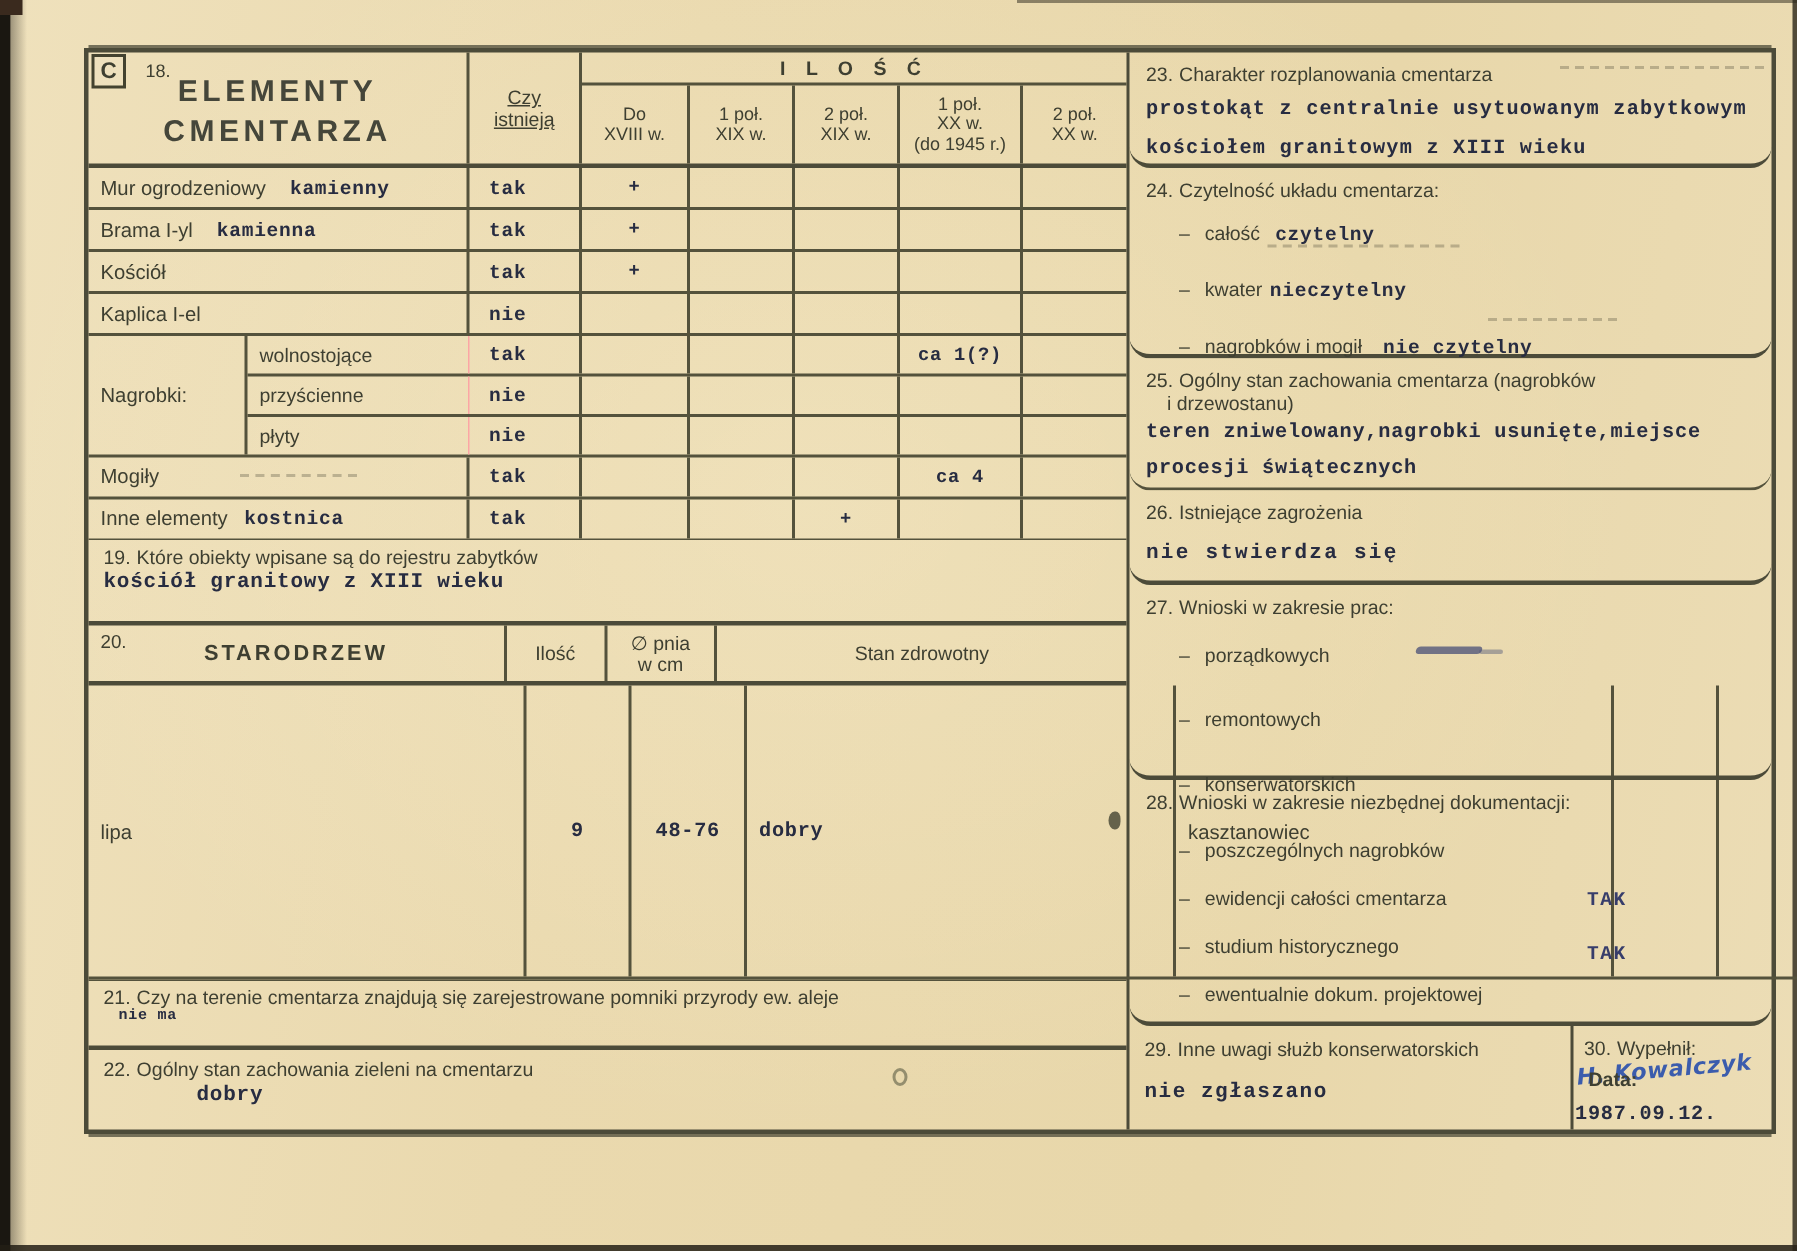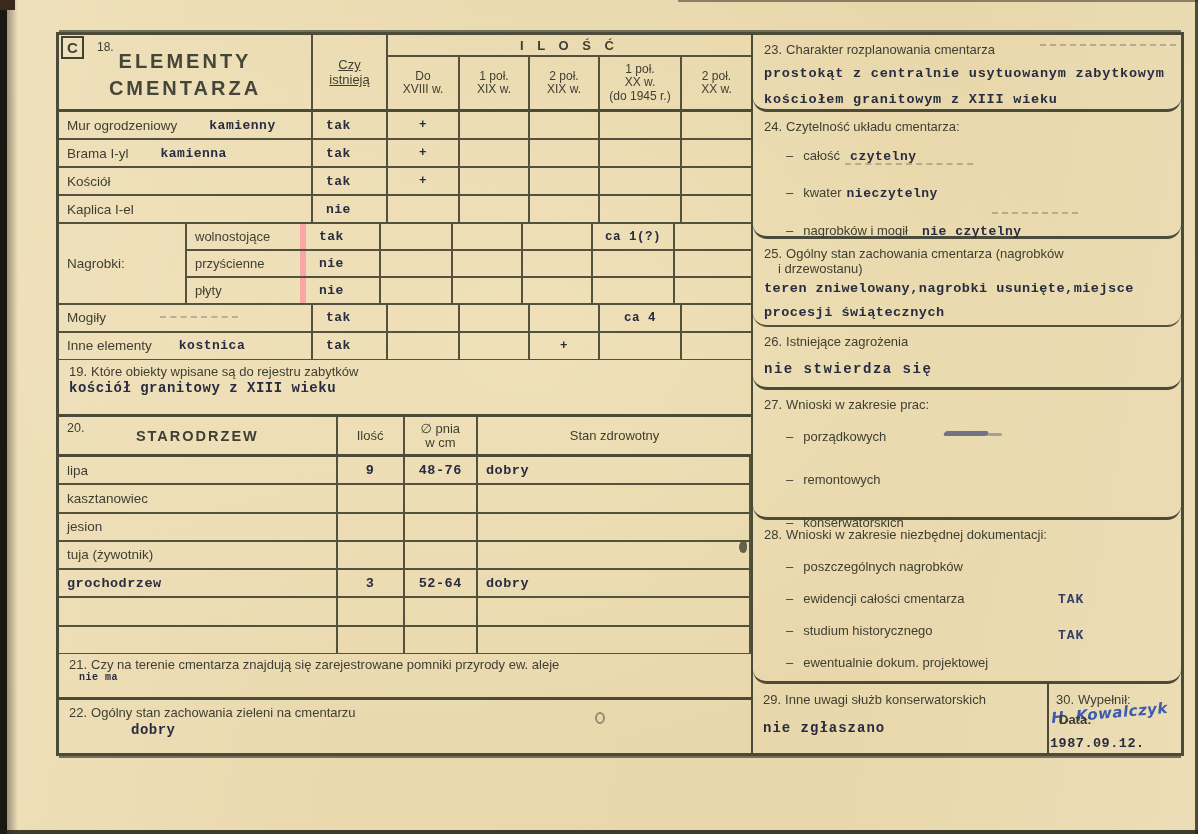--- a/index.html
+++ b/index.html
@@ -58,47 +58,47 @@
                 display:flex; align-items:center; justify-content:center; background:rgba(240,230,200,.3); }
   .num18 { position:absolute; left:38px; top:5px; font-size:12px; }
   .t18-title { margin-top:13px; text-align:center; font-weight:700; font-size:20px;
                letter-spacing:3px; line-height:27px; color:#45463a; }
 
   .t18-body { height:247px; display:flex; flex-direction:column; }
   .t18-row { flex:1; display:flex; border-bottom:2px solid #54523c; }
   .t18-group { flex:3; display:flex; border-bottom:2px solid #54523c; }
   .t18-row:last-child { border-bottom:none; }
   .rcell { border-right:2px solid #54523c; display:flex; align-items:center; font-size:13.5px; }
-  .r-label  { width:254px; padding-left:8px;gap:16px; }
+  .r-label  { width:254px; padding-left:8px; }
   .r-exists { width:75px; padding-left:13px; font-size:13px; }
   .r-d { justify-content:center; font-size:12.5px; }
   .rw1{width:72px}.rw2{width:70px}.rw3{width:70px}.rw4{width:82px}.rw5{width:69px; border-right:none;}
   .grp-label { width:128px; border-right:2px solid #54523c; display:flex; align-items:center;
                padding-left:8px; font-size:13.5px; }
   .grp-right { flex:1; display:flex; flex-direction:column; }
   .subrow { flex:1; display:flex; border-bottom:2px solid #54523c; }
   .subrow:last-child { border-bottom:none; }
-  .sub-label { width:119px; border-right:6px solid #fca5a5; display:flex; align-items:center;
+  .sub-label { width:148px; border-right:1px solid #fca5a5; display:flex; align-items:center;
                padding-left:8px; font-size:13px; }
   .typed-inline { margin-left:16px; font-size:13px; }
 
   
   .sec19 { height:58px; border-top:1px solid #54523c; border-bottom:3px solid #4c4b39; padding:4px 0 0 10px; }
   .q-num { font-weight:400; margin-right:4px; }
   .q-text { font-size:13px; }
   .sec19 .ans { margin-top:1px; font-size:14px; }
 
   
   .t20-header { display:flex; height:40px; border-bottom:3px solid #4c4b39; }
   .t20h { border-right:2px solid #54523c; display:flex; align-items:center; justify-content:center;
           font-size:13px; position:relative; text-align:center; line-height:14px; }
   .t20-c1{width:292px}.t20-c2{width:70px}.t20-c3{width:77px}.t20-c4{width:286px; border-right:none;}
   .t20-num { position:absolute; left:8px; top:4px; font-size:12.5px; }
   .t20-title { font-weight:700; letter-spacing:2px; font-size:14.5px; }
-  .t20-body { height:196px; display:flex; flex-direction:column; }
+  .t20-body { height:196px; display:flex; flex-direction:row; }
   .t20-row { flex:1; display:flex; border-bottom:2px solid #54523c; }
   .t20-row:last-child { border-bottom:none; }
   .t20c { border-right:2px solid #54523c; display:flex; align-items:center; font-size:13.5px; }
   .t20c.center { justify-content:center; }
   .t20c.pad { padding-left:8px; }
 
   .sec21 { height:44px; border-top:1px solid #54523c; padding:3px 0 0 10px; }
   .sec21 .ans { margin-left:10px; margin-top:0px; font-size:10px; }
   .sec22 { height:56px; border-top:3px solid #4c4b39; padding:5px 0 0 10px; }
   .sec22 .ans { margin-left:62px; margin-top:2px; font-size:14px; }

